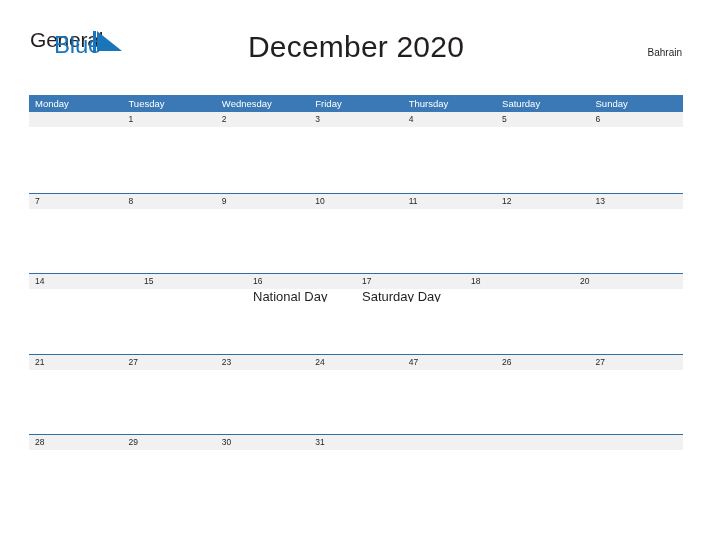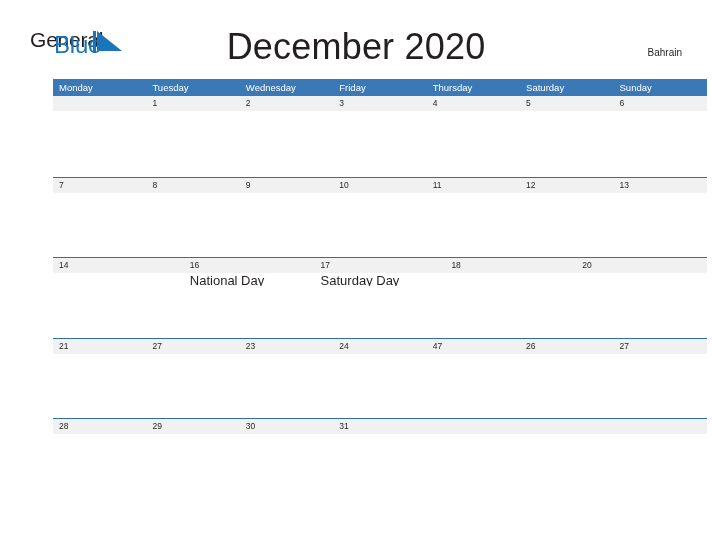--- a/index.html
+++ b/index.html
@@ -67,44 +67,43 @@
     height: 22px;
   }
   .logo-flag svg { display: block; }
 
   .month-title {
     position: absolute;
     left: 0;
     top: 29px;
     width: 712px;
     text-align: center;
-    font-size: 36px;
+    font-size: 30px;
     color: #231f20;
     font-weight: normal;
     line-height: 36px;
     letter-spacing: 0.2px;
   }
 
   .country {
     position: absolute;
     right: 30px;
     top: 44px;
     font-size: 10px;
     color: #231f20;
     line-height: 18px;
     white-space: nowrap;
   }
 
   
   .calendar {
     position: absolute;
     left: 29px;
-    top: 79px;
+    top: 95px;
     width: 654px;
-    margin-left: 24px;
   }
 
   .dow-row {
     display: flex;
     width: 100%;
     background: #3b79b6;
     height: 17px;
   }
   .dow-cell {
     flex: 1 1 0;
@@ -281,20 +280,25 @@
     </div>
 
     <div class="week-row">
       <div class="day-cell">
           <div class="day-strip"></div>
           <span class="day-num">14</span>
           <span class="day-event"></span>
         </div>
       <div class="day-cell">
           <div class="day-strip"></div>
+          <span class="day-num">15</span>
+          <span class="day-event"></span>
+        </div>
+      <div class="day-cell">
+          <div class="day-strip"></div>
           <span class="day-num">16</span>
           <span class="day-event">National Day</span>
         </div>
       <div class="day-cell">
           <div class="day-strip"></div>
           <span class="day-num">17</span>
           <span class="day-event">Saturday Day</span>
         </div>
       <div class="day-cell">
           <div class="day-strip"></div>

